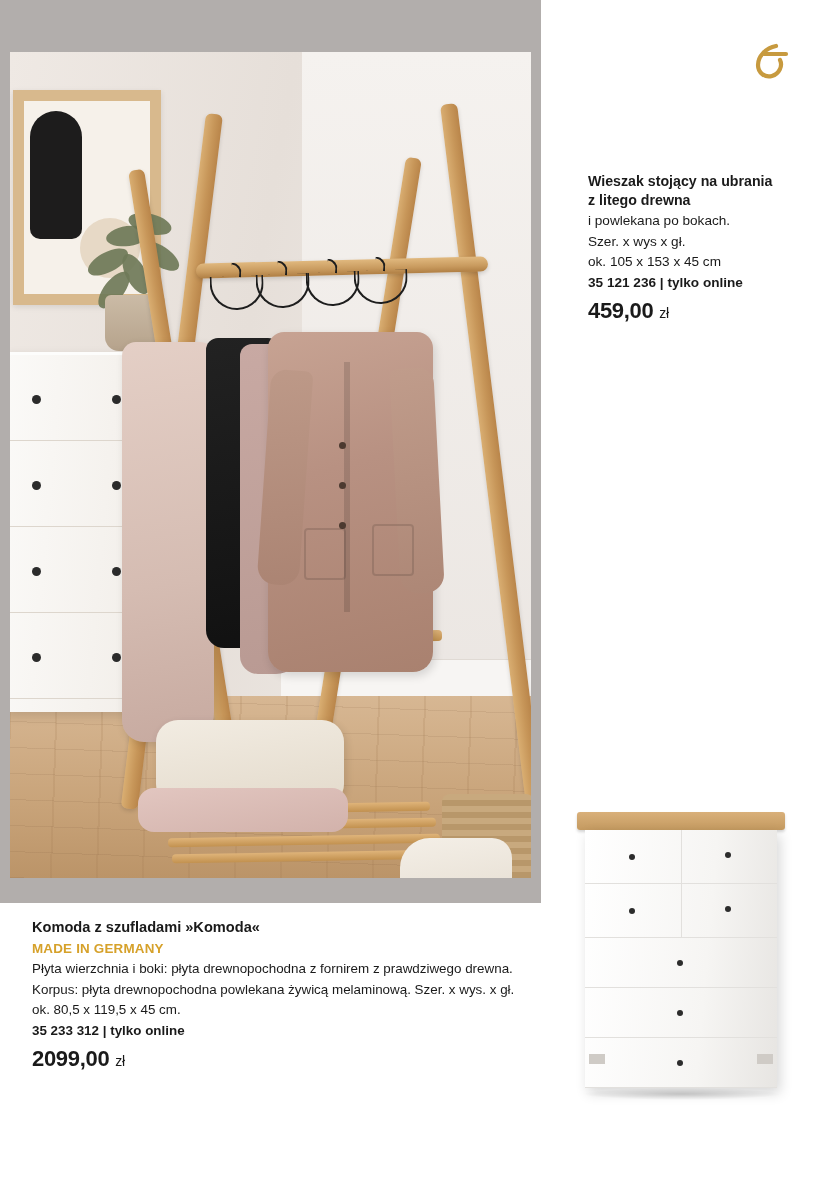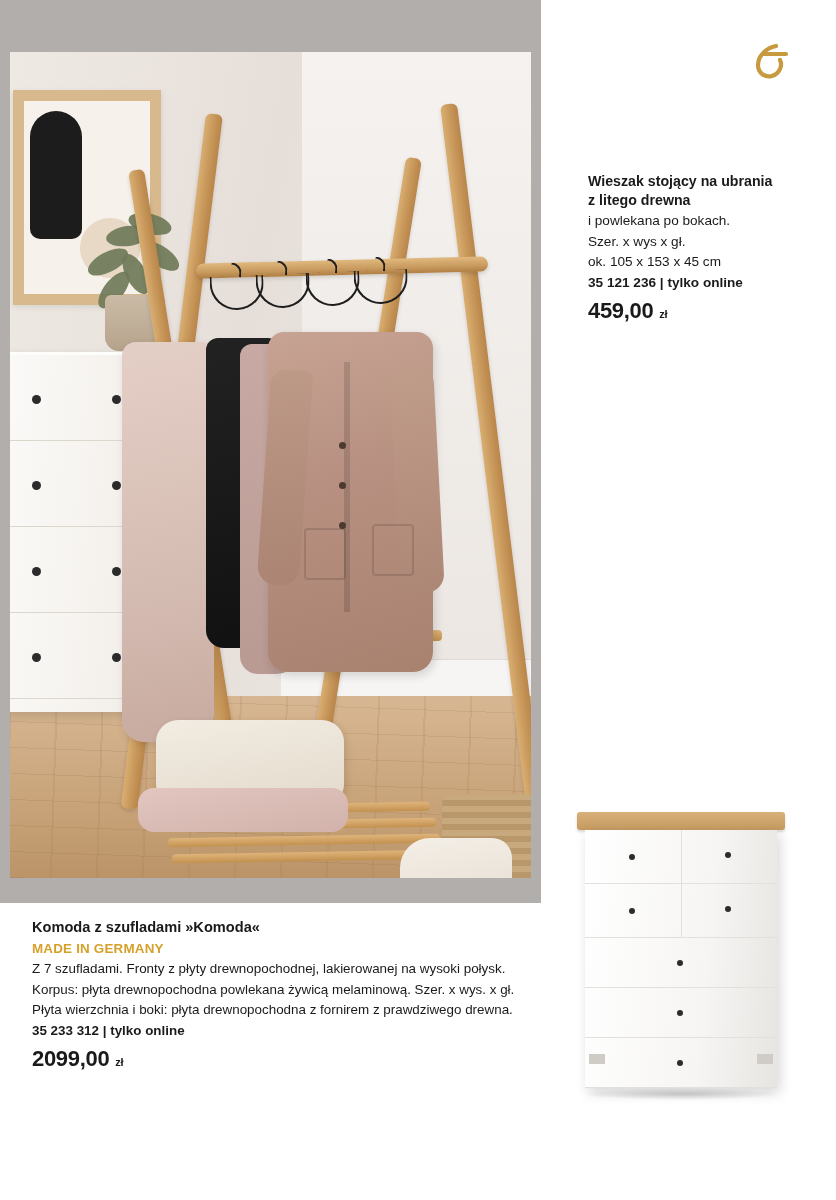--- a/index.html
+++ b/index.html
@@ -222,21 +222,21 @@
     line-height: 19.5px;
     color: #1a1a1a;
   }
   .desc-rack .title { font-weight: bold; font-size: 14.2px; line-height: 19px; }
   .fsc { color: #4b9d46; font-weight: bold; margin-top: 1px; }
   .plain { margin-top: 1px; }
   .art-no { font-weight: bold; margin-top: 1px; }
   .price {
     font-size: 22px; font-weight: bold; letter-spacing: -.3px; margin-top: 9px;
   }
-  .price .cur { font-size: 11px; font-weight: bold; margin-top: 40px; }
+  .price .cur { font-size: 14px; font-weight: normal; margin-top: 40px; }
 
   
   .desc-komoda {
     position: absolute;
     left: 32px;
     top: 918px;
     width: 520px;
     font-size: 13.4px;
     line-height: 19.6px;
   }
@@ -385,23 +385,23 @@
   <div class="art-no">35 121 236 | tylko online</div>
   <div class="price">
     <span>459,00</span>
     <span class="cur">zł</span>
   </div>
 </div>
 
 <div class="desc-komoda">
   <div class="title">Komoda z szufladami »Komoda«</div>
   <div class="made">MADE IN GERMANY</div>
-  <div class="plain">Z 7 szufladami. Fronty z płyty drewnopochodnej, lakierowanej na wysoki połysk.</div>
+  <div class="plain">Płyta wierzchnia i boki: płyta drewnopochodna z fornirem z prawdziwego drewna.</div>
   <div class="plain">Korpus: płyta drewnopochodna powlekana żywicą melaminową. Szer. x wys. x gł.</div>
-  <div class="plain">Płyta wierzchnia i boki: płyta drewnopochodna z fornirem z prawdziwego drewna.</div>
+  <div class="plain">ok. 80,5 x 119,5 x 45 cm.</div>
   <div class="art-no">35 233 312 | tylko online</div>
   <div class="price">
     <span>2099,00</span>
     <span class="cur">zł</span>
   </div>
 </div>
 
 <div class="komoda-img">
   <div class="komoda-shadow"></div>
   <div class="komoda-top"></div>

